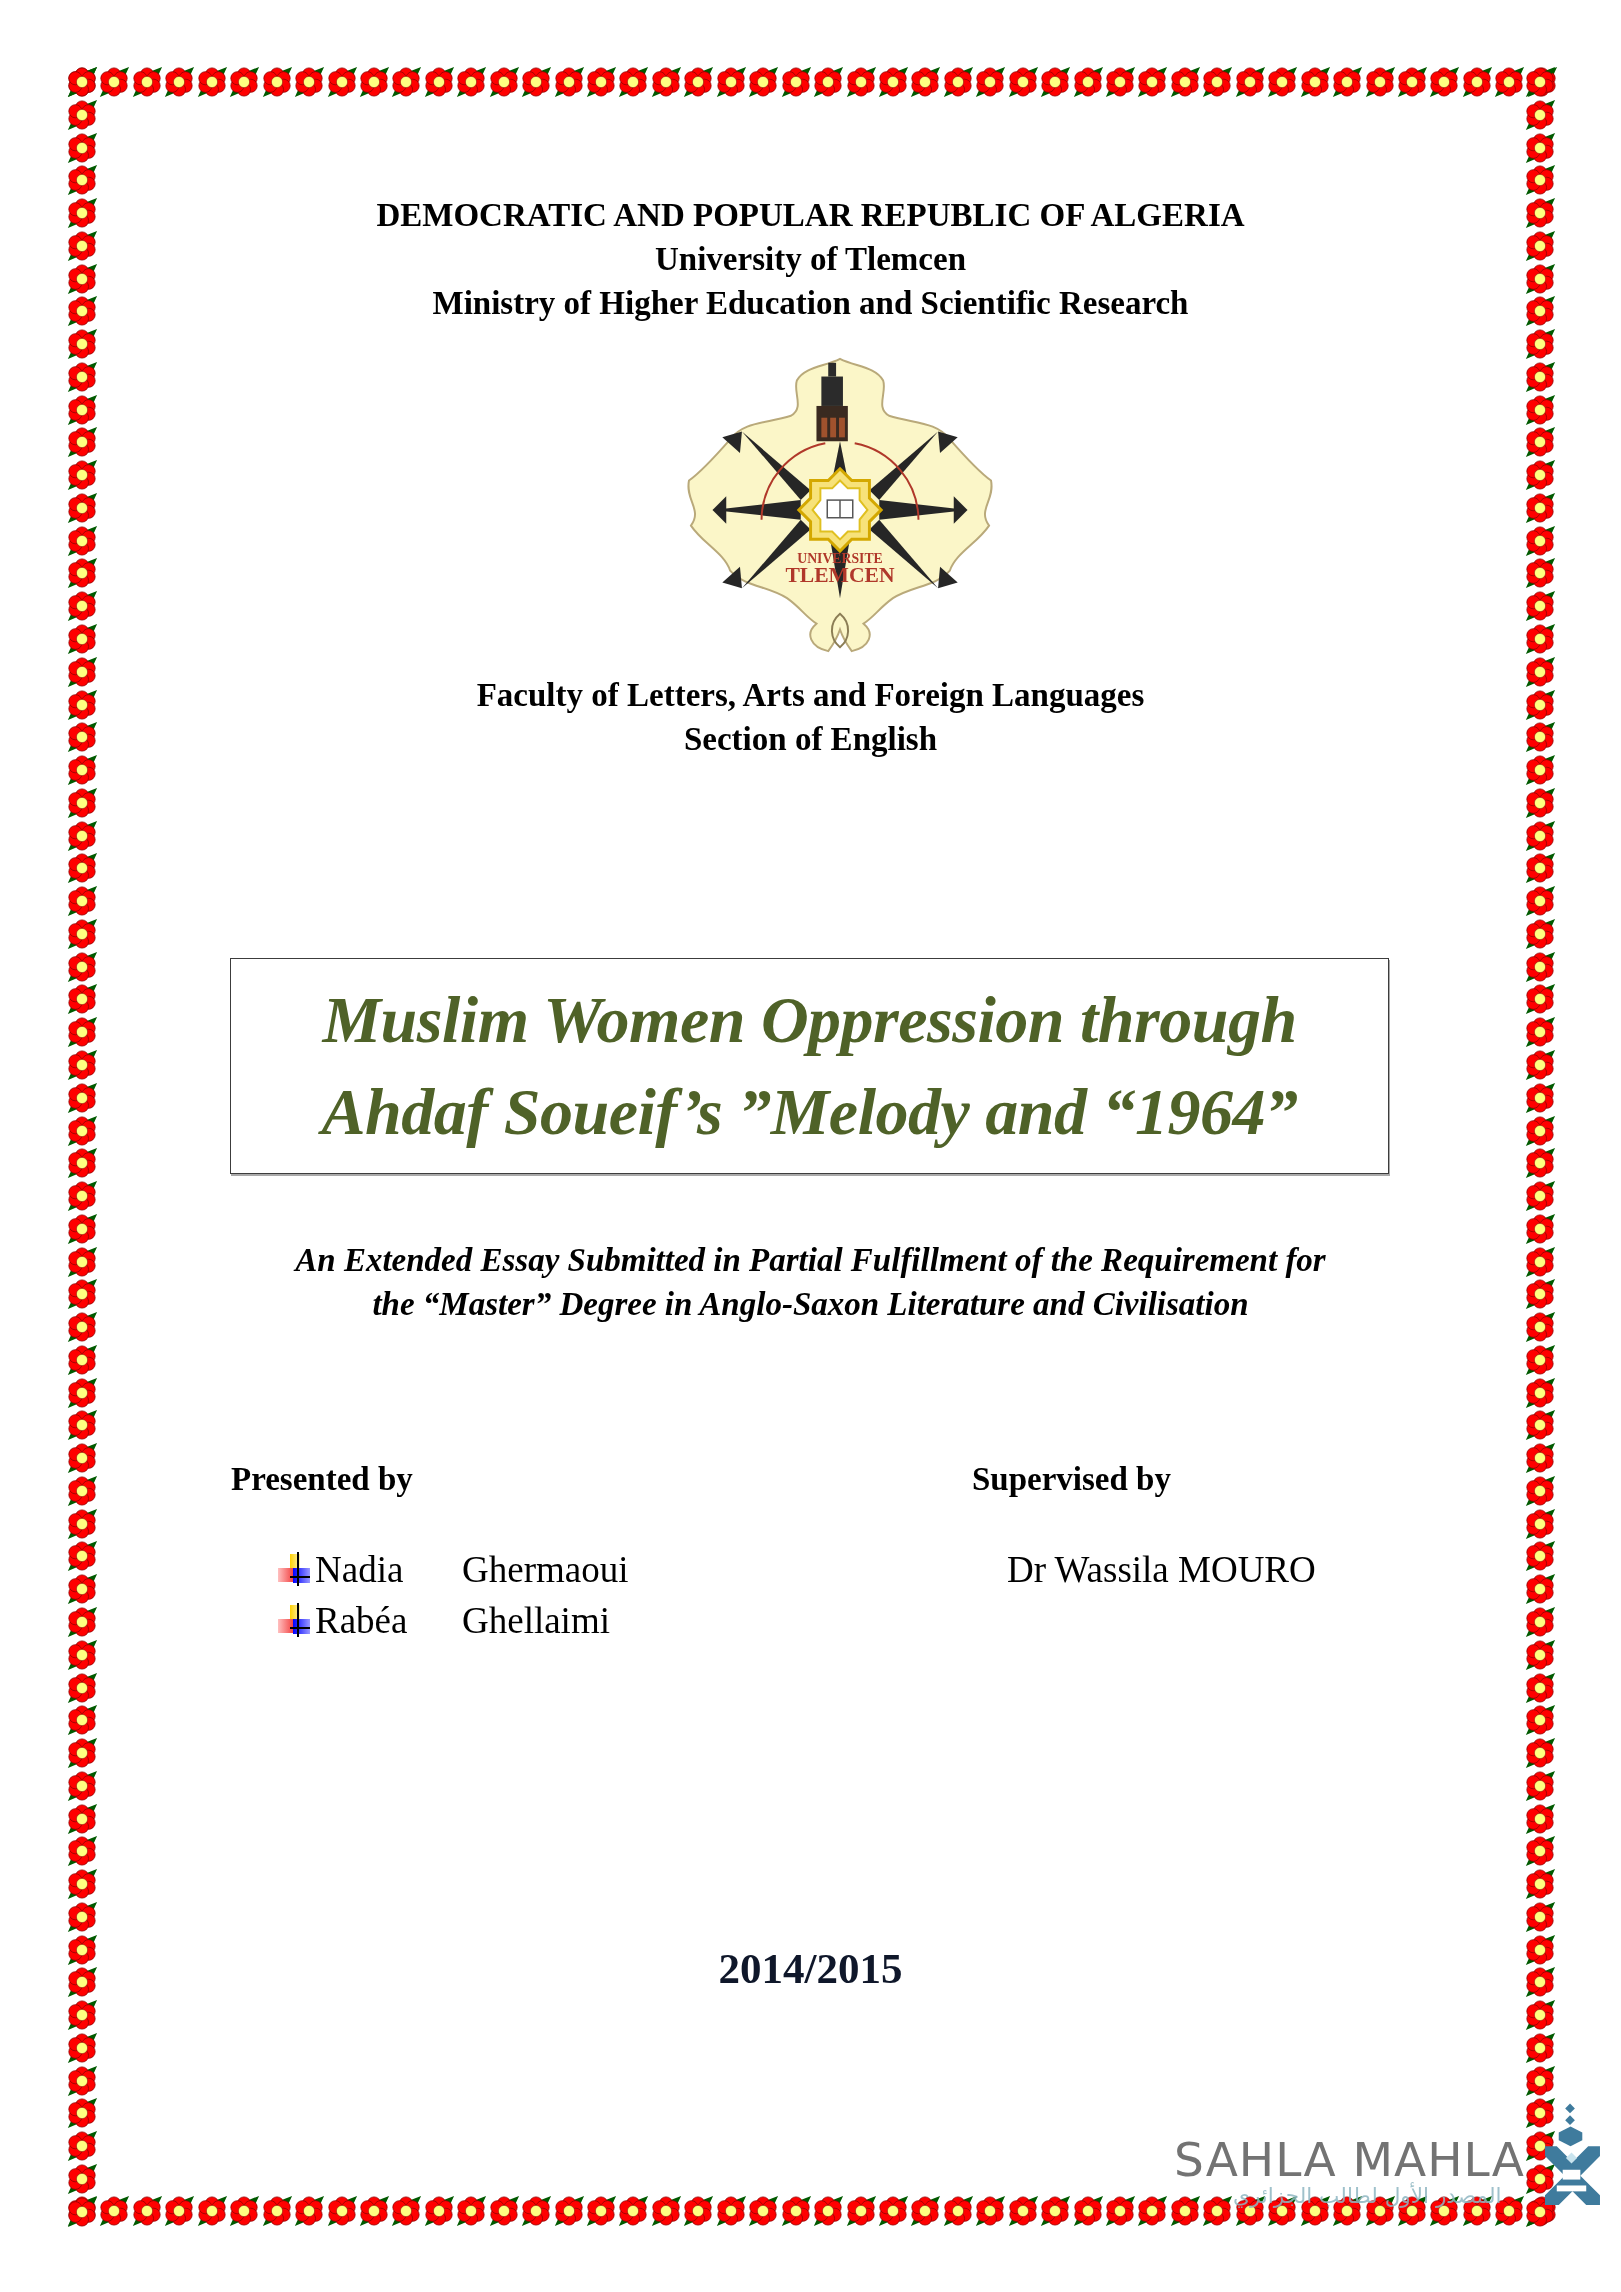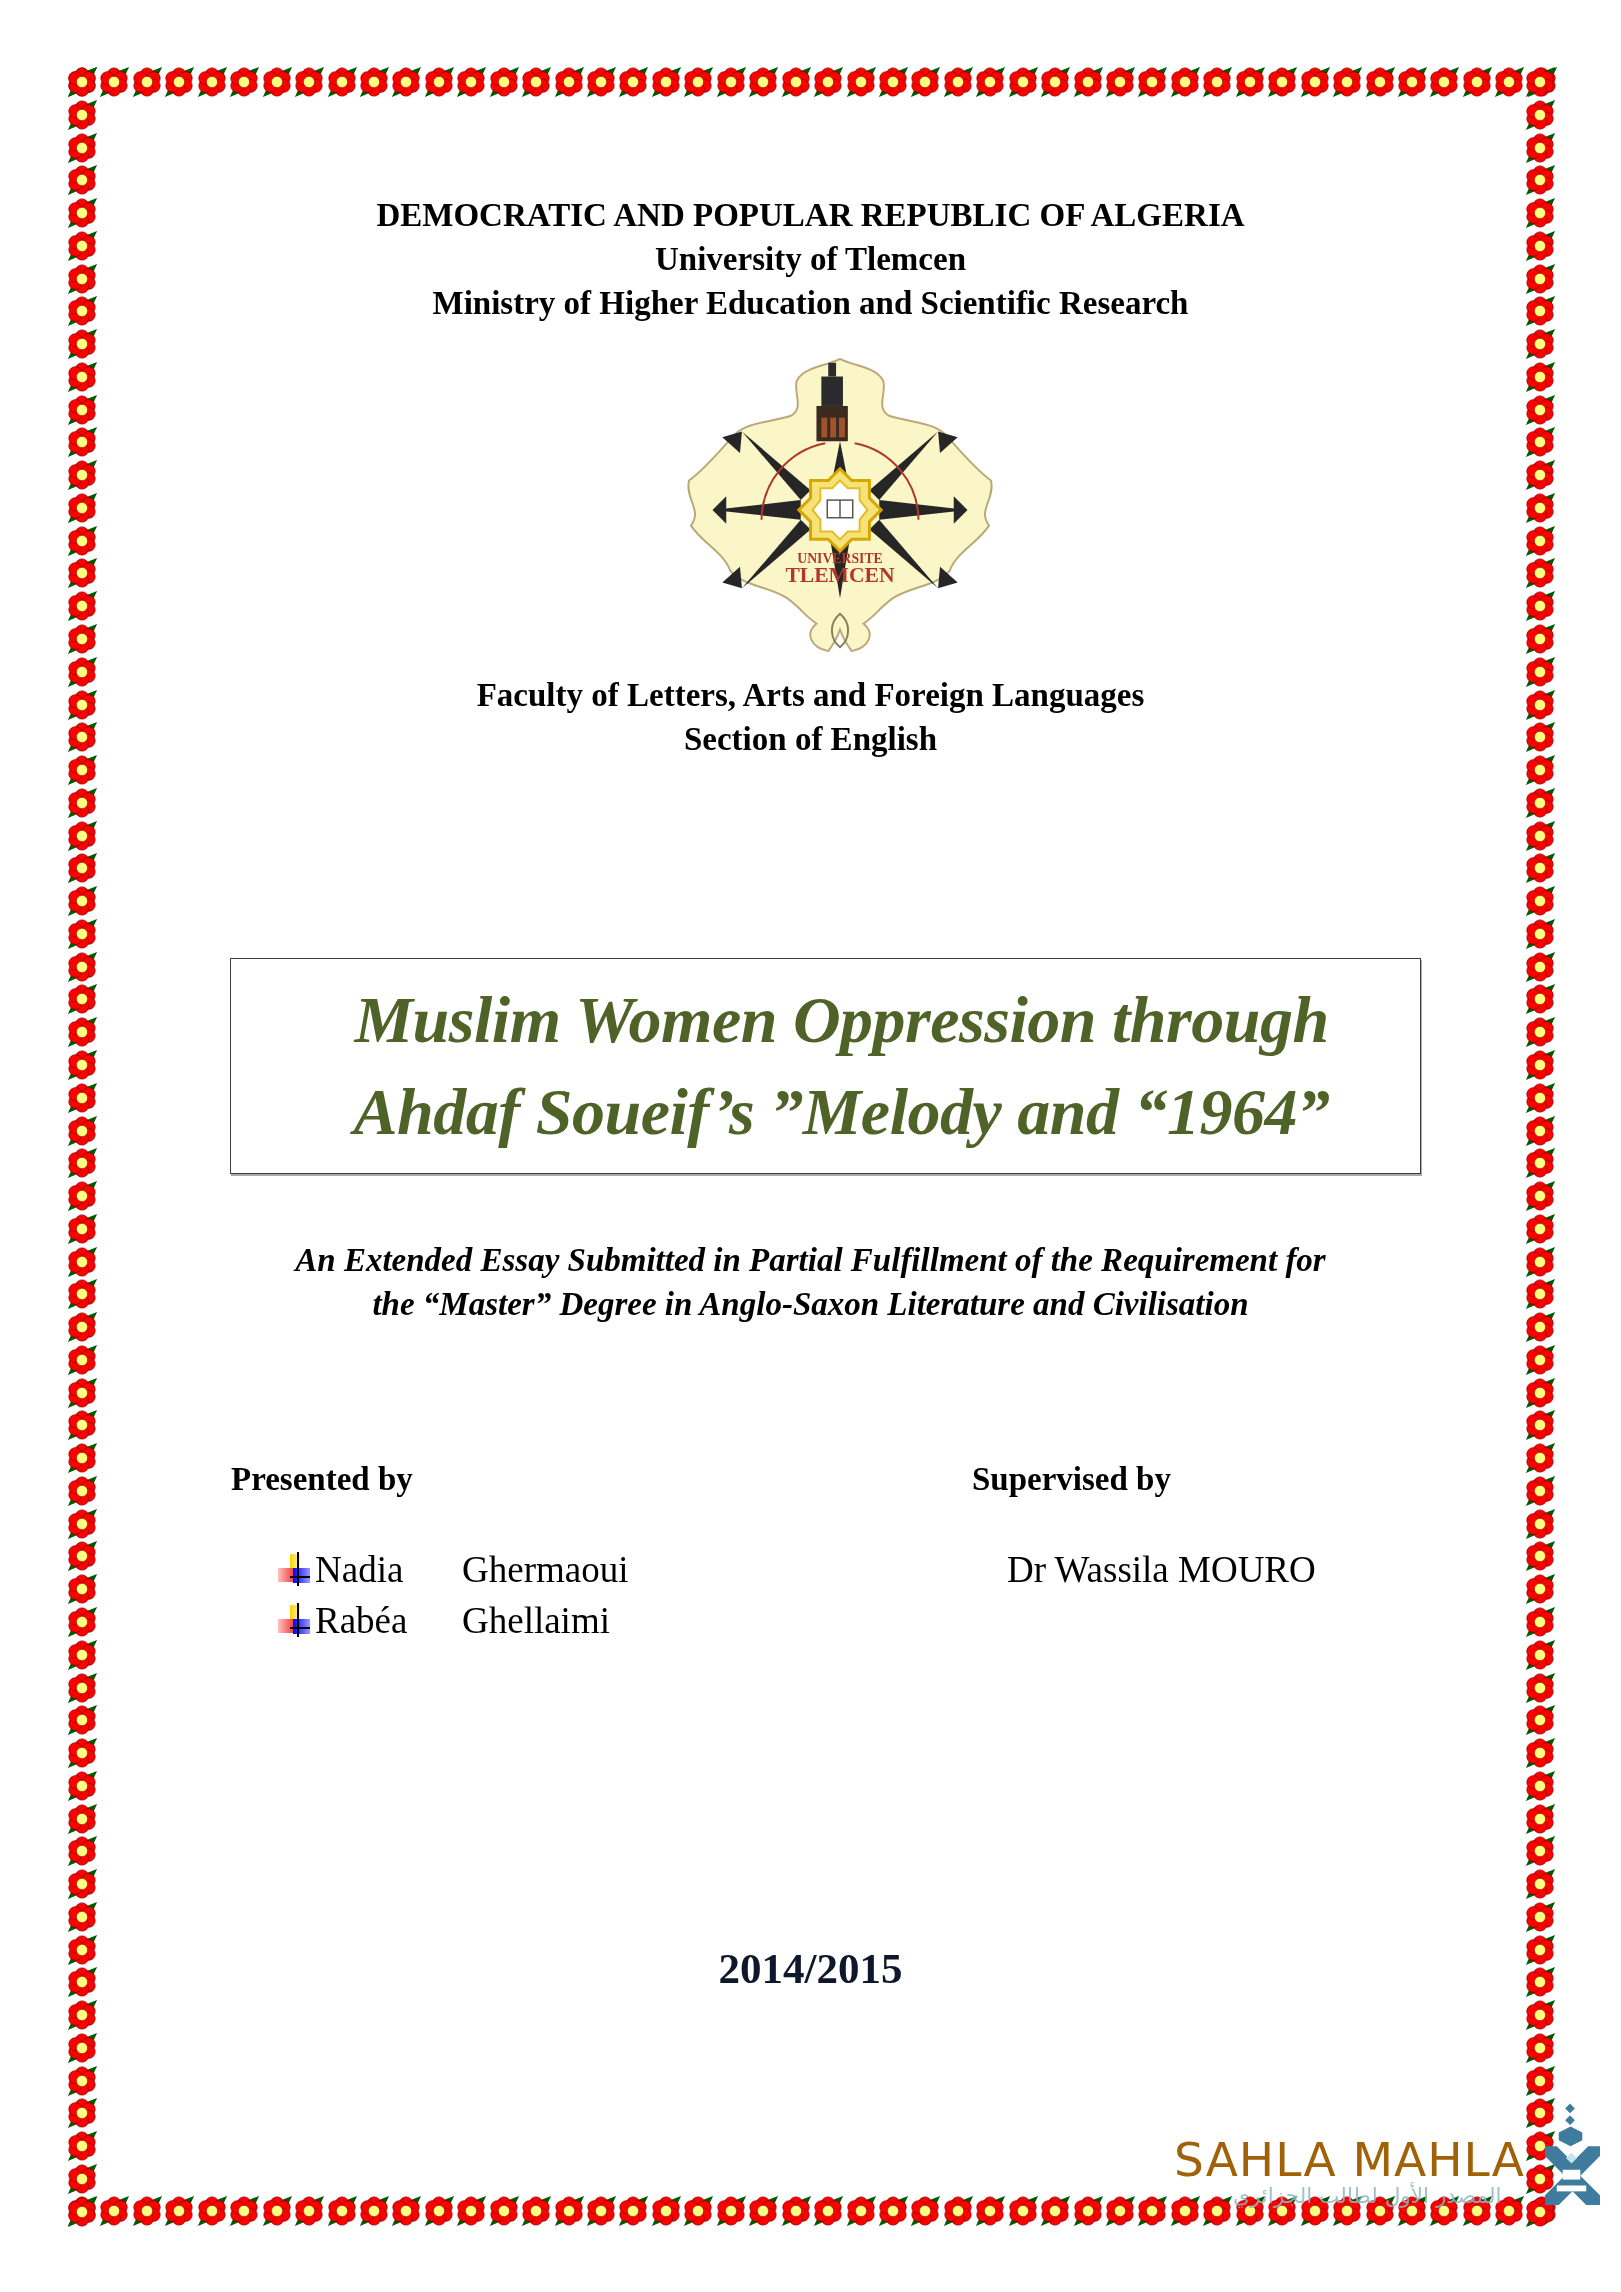--- a/index.html
+++ b/index.html
@@ -20,21 +20,21 @@
   .centered { position: absolute; left: 0; width: 1621px; text-align: center; }
   .header-line { font-weight: bold; font-size: 33px; line-height: 44px; }
   #hdr { top: 193px; }
   #faculty { top: 673px; }
 
   .logo { position: absolute; left: 683px; top: 353px; width: 314px; height: 304px; }
 
   
   .title-box { position: absolute; left: 230px; top: 958px; width: 1157px; height: 214px;
                border: 1.5px solid #3c3c3c; box-shadow: 1px 2px 0 #a9a9a9; background: #fff;
-               display: flex; flex-direction: column; align-items: center; justify-content: center; padding-left: 32px; }
+               display: flex; flex-direction: column; align-items: center; justify-content: center; }
   .title-line { font-style: italic; font-weight: bold; color: #4f6228; font-size: 66px;
                 line-height: 92px; white-space: nowrap; letter-spacing: -0.5px; }
 
   
   #subtitle { top: 1238px; }
   .sub-line { font-style: italic; font-weight: bold; font-size: 33px; line-height: 44px; }
 
   
   .label { position: absolute; font-weight: bold; font-size: 33px; line-height: 39px; }
   #presented-label { left: 231px; top: 1460px; }
@@ -51,21 +51,21 @@
   .bullet .sq-blue { position: absolute; left: 14.7px; top: 15.7px; width: 17.6px; height: 15.7px; background: linear-gradient(90deg,#0000ff,#9a9aff); }
   .bullet .v { position: absolute; left: 18.6px; top: 0px; width: 2.9px; height: 34px; background: #000; }
   .bullet .h { position: absolute; left: 11.8px; top: 23.5px; width: 20.6px; height: 2.9px; background: #000; }
 
   
   #year { top: 1944px; font-weight: bold; font-size: 43px; color: #0f172a; line-height: 49px; }
 
   
   .watermark { position: absolute; left: 1174px; top: 2132px; width: 431px; height: 118px; pointer-events: none; }
   .wm-text { position: absolute; left: 0; top: 0; font-family: "DejaVu Sans", sans-serif; font-size: 47px;
-             color: #a16207; letter-spacing: 1px; white-space: nowrap; line-height: 55px; }
+             color: #737373; letter-spacing: 1px; white-space: nowrap; line-height: 55px; }
   .wm-arabic { position: absolute; left: 59px; top: 51px; font-family: "DejaVu Sans", sans-serif; font-size: 21.6px;
                color: #8fb7c2; opacity: 0.85; white-space: nowrap; direction: rtl; }
   .wm-logo { position: absolute; left: 1537px; top: 2103px; width: 69px; height: 108px; }
 </style>
 </head>
 <body>
 
 <div class="border-row border-top">
     <svg class="flower" viewBox="0 0 34 34" xmlns="http://www.w3.org/2000/svg">
       <path d="M2 33 L8 20 L14 28 Z" fill="#005a00"></path>

